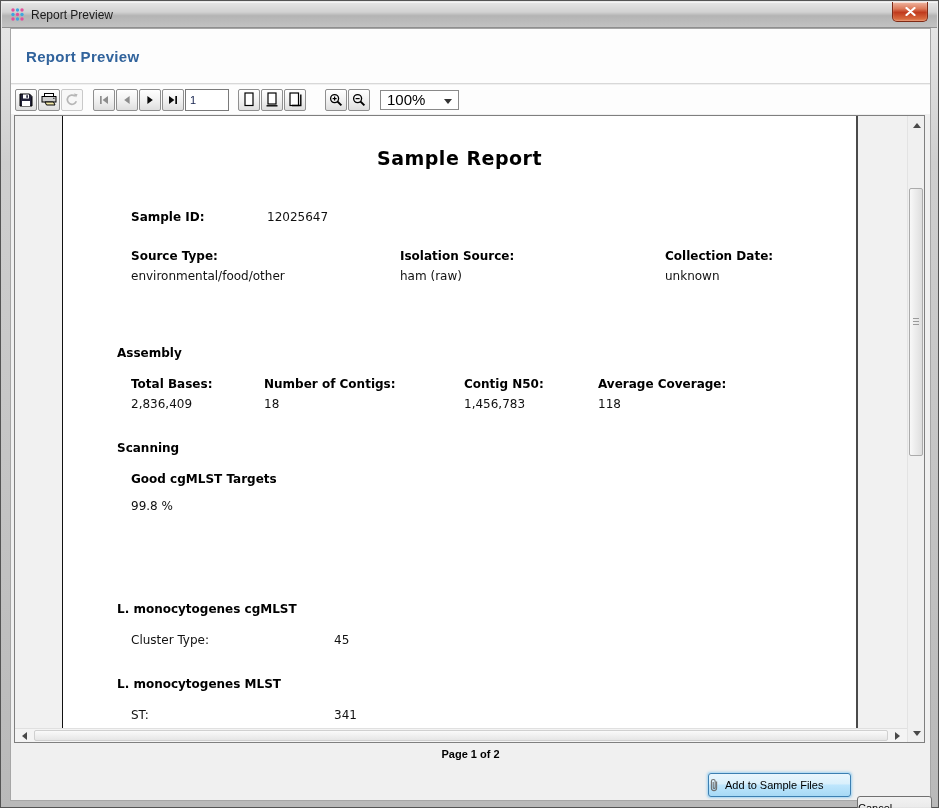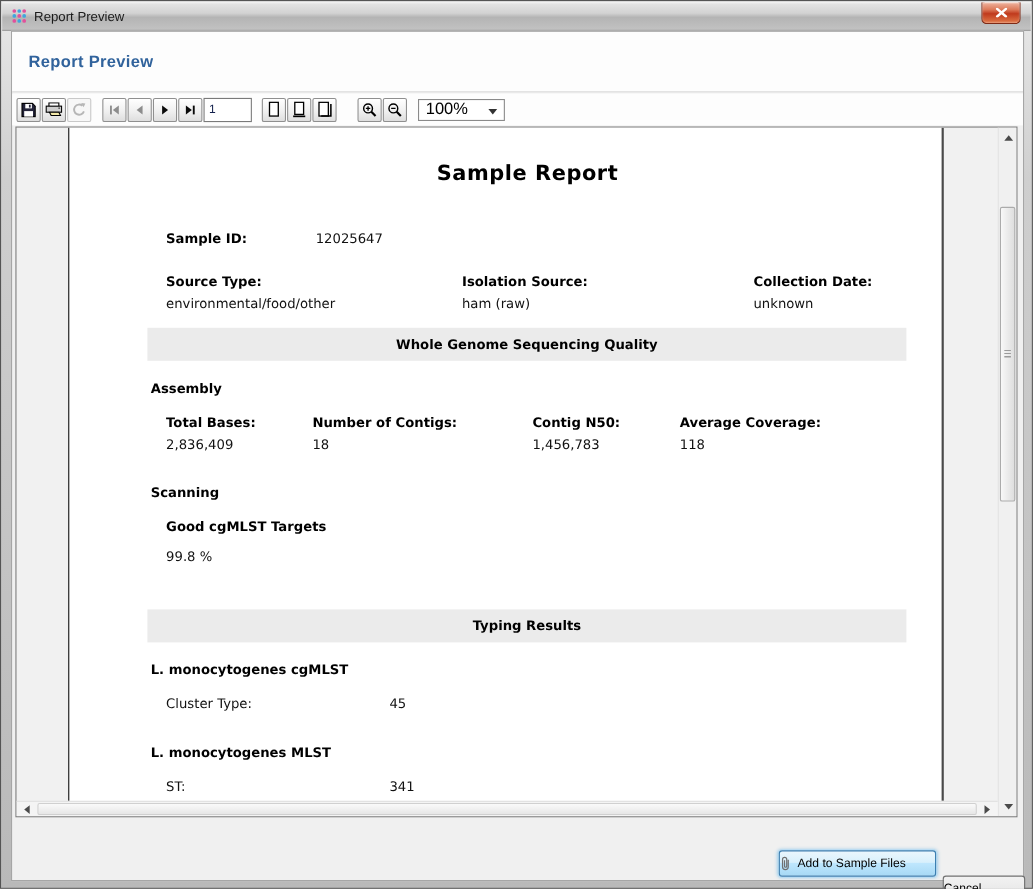--- a/index.html
+++ b/index.html
@@ -38,21 +38,21 @@
     font-family:"Liberation Sans",sans-serif; font-size:11px; padding:0 4px; color:#14214d; flex:0 0 auto; }
   .zoom-combo { position:relative; width:79px; height:20px; border:1px solid #8a8a8a; background:#fff;
     display:flex; align-items:center; padding-left:6px; font-size:15px; color:#000; cursor:pointer; flex:0 0 auto; }
   .combo-arrow { position:absolute; right:6px; top:8px; width:0; height:0;
     border-left:4px solid transparent; border-right:4px solid transparent; border-top:5px solid #333; }
   
   .preview { position:absolute; left:3px; top:86px; width:911px; height:628px;
     background:#f1f1f1; border:1px solid #7f7f7f; overflow:hidden; }
   .page { position:absolute; left:47px; top:0; width:796px; height:613px; background:#fff;
     border-left:1px solid #111; border-right:2px solid #4a4a4a; font-family:"DejaVu Sans", sans-serif; }
-  .page * { position:absolute; white-space:nowrap;margin-left:20px; }
+  .page * { position:absolute; white-space:nowrap; }
   .rep-title { left:0; width:100%; top:31px; text-align:center; font-size:19px; font-weight:bold; letter-spacing:.5px; color:#000; }
   .lbl { font-size:12px; font-weight:bold; color:#000; }
   .val { font-size:12px; color:#111; }
   .banner { left:51px; width:690px; height:30px; background:#ebebeb; text-align:center;
     line-height:30px; font-size:12px; font-weight:bold; color:#000; }
   
   .vscroll { position:absolute; top:0; right:0; width:17px; height:100%; background:#f0f0f0;
     border-left:1px solid #e3e3e3; }
   .vs-btn { position:absolute; left:0; width:17px; height:16px; display:flex; align-items:center; justify-content:center; cursor:pointer; }
   .vs-up { top:1px; } .vs-down { bottom:1px; }
@@ -237,38 +237,36 @@
         <div class="lbl" style="left:68px; top:94px;">Sample ID:</div>
         <div class="val" style="left:204px; top:94px;">12025647</div>
 
         <div class="lbl" style="left:68px;  top:133px;">Source Type:</div>
         <div class="val" style="left:68px;  top:153px;">environmental/food/other</div>
         <div class="lbl" style="left:337px; top:133px;">Isolation Source:</div>
         <div class="val" style="left:337px; top:153px;">ham (raw)</div>
         <div class="lbl" style="left:602px; top:133px;">Collection Date:</div>
         <div class="val" style="left:602px; top:153px;">unknown</div>
 
-        <div class="banner" style="top:182px;">Whole Genome Sequencing Quality</div>
 
         <div class="lbl" style="left:54px; top:230px;">Assembly</div>
 
         <div class="lbl" style="left:68px;  top:261px;">Total Bases:</div>
         <div class="val" style="left:68px;  top:281px;">2,836,409</div>
         <div class="lbl" style="left:201px; top:261px;">Number of Contigs:</div>
         <div class="val" style="left:201px; top:281px;">18</div>
         <div class="lbl" style="left:401px; top:261px;">Contig N50:</div>
         <div class="val" style="left:401px; top:281px;">1,456,783</div>
         <div class="lbl" style="left:535px; top:261px;">Average Coverage:</div>
         <div class="val" style="left:535px; top:281px;">118</div>
 
         <div class="lbl" style="left:54px; top:325px;">Scanning</div>
         <div class="lbl" style="left:68px; top:356px;">Good cgMLST Targets</div>
         <div class="val" style="left:68px; top:383px;">99.8 %</div>
 
-        <div class="banner" style="top:438px;">Typing Results</div>
 
         <div class="lbl" style="left:54px;  top:486px;">L. monocytogenes cgMLST</div>
         <div class="val" style="left:68px;  top:517px;">Cluster Type:</div>
         <div class="val" style="left:271px; top:517px;">45</div>
 
         <div class="lbl" style="left:54px;  top:561px;">L. monocytogenes MLST</div>
         <div class="val" style="left:68px;  top:592px;">ST:</div>
         <div class="val" style="left:271px; top:592px;">341</div>
       </div>
 
@@ -286,20 +284,23 @@
         <div class="hs-btn hs-left">
             <span class="tri-left"></span>
           </div>
         <div class="hs-thumb"></div>
         <div class="hs-btn hs-right">
             <span class="tri-right"></span>
           </div>
       </div>
     </div>
 
+    <div class="statusbar">
+      <span>Page 1 of 2</span>
+    </div>
 
     <div class="btn btn-add">
       <span>
         <svg width="10" height="15" viewBox="0 0 10 15">
           <path d="M7.6 3.6 V10 a2.6 2.6 0 0 1 -5.2 0 V3.4 a1.9 1.9 0 0 1 3.8 0 V9.4 a1 1 0 0 1 -2 0 V4" fill="none" stroke="#6f6f6f" stroke-width="1.1"></path>
         </svg>
       </span>
       <span>Add to Sample Files</span>
     </div>
     <div class="btn btn-cancel">

